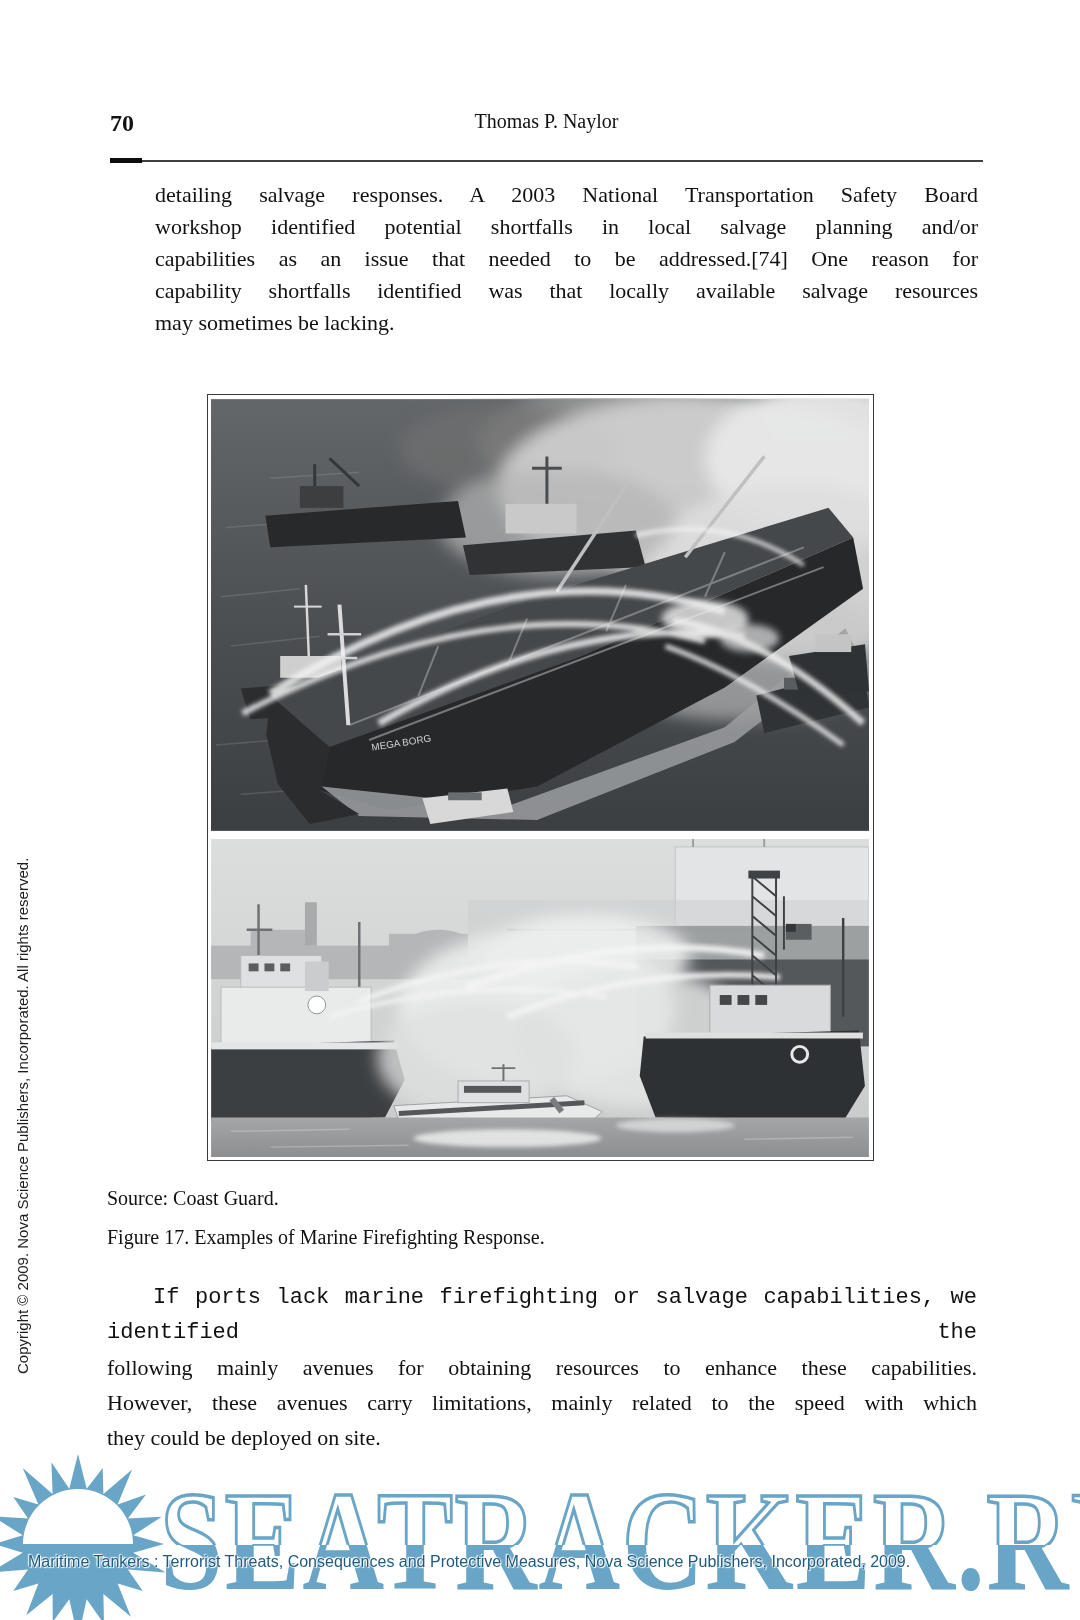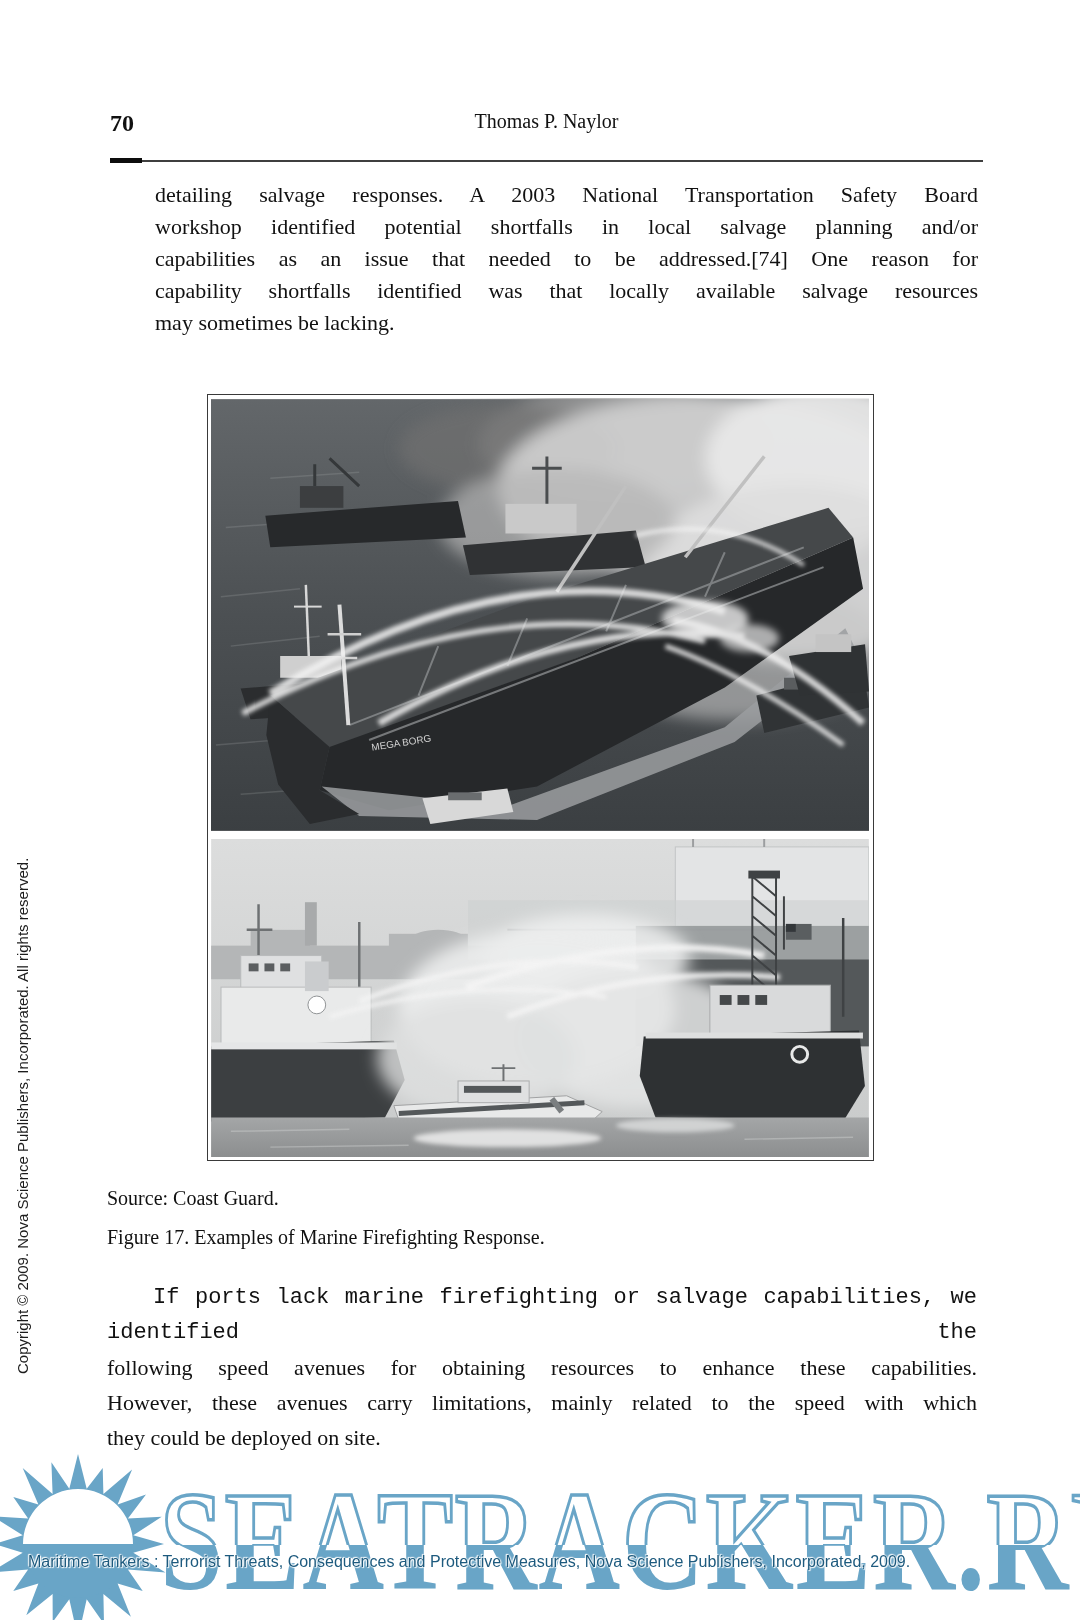--- a/index.html
+++ b/index.html
@@ -275,21 +275,21 @@
         <path d="M60,312 L200,310" fill="none"></path>
     </g>
   </svg>
 </figure>
 
 <div class="source-line">Source: Coast Guard.</div>
 <div class="figure-caption">Figure 17. Examples of Marine Firefighting Response.</div>
 
 <div class="para para2">
     <div class="line">If ports lack marine firefighting or salvage capabilities, we identified the</div>
-    <div class="line">following speed avenues for obtaining resources to enhance these capabilities.</div>
+    <div class="line">following mainly avenues for obtaining resources to enhance these capabilities.</div>
     <div class="line">However, these avenues carry limitations, mainly related to the speed with which</div>
     <div class="line line-last">they could be deployed on site.</div>
   </div>
 
 <div class="vertical-copyright">Copyright © 2009. Nova Science Publishers, Incorporated. All rights reserved.</div>
 
 <svg class="wm-sun" width="184" height="184" viewBox="0 0 184 184">
   <polygon fill="#69a5c7" points="
     178.0,92.0 147.3,100.7 179.5,120.4 141.9,117.4 156.7,139.0 131.6,131.6
     144.9,164.8 117.4,141.9 118.0,171.9 100.7,147.3 92,186 83.3,147.3

